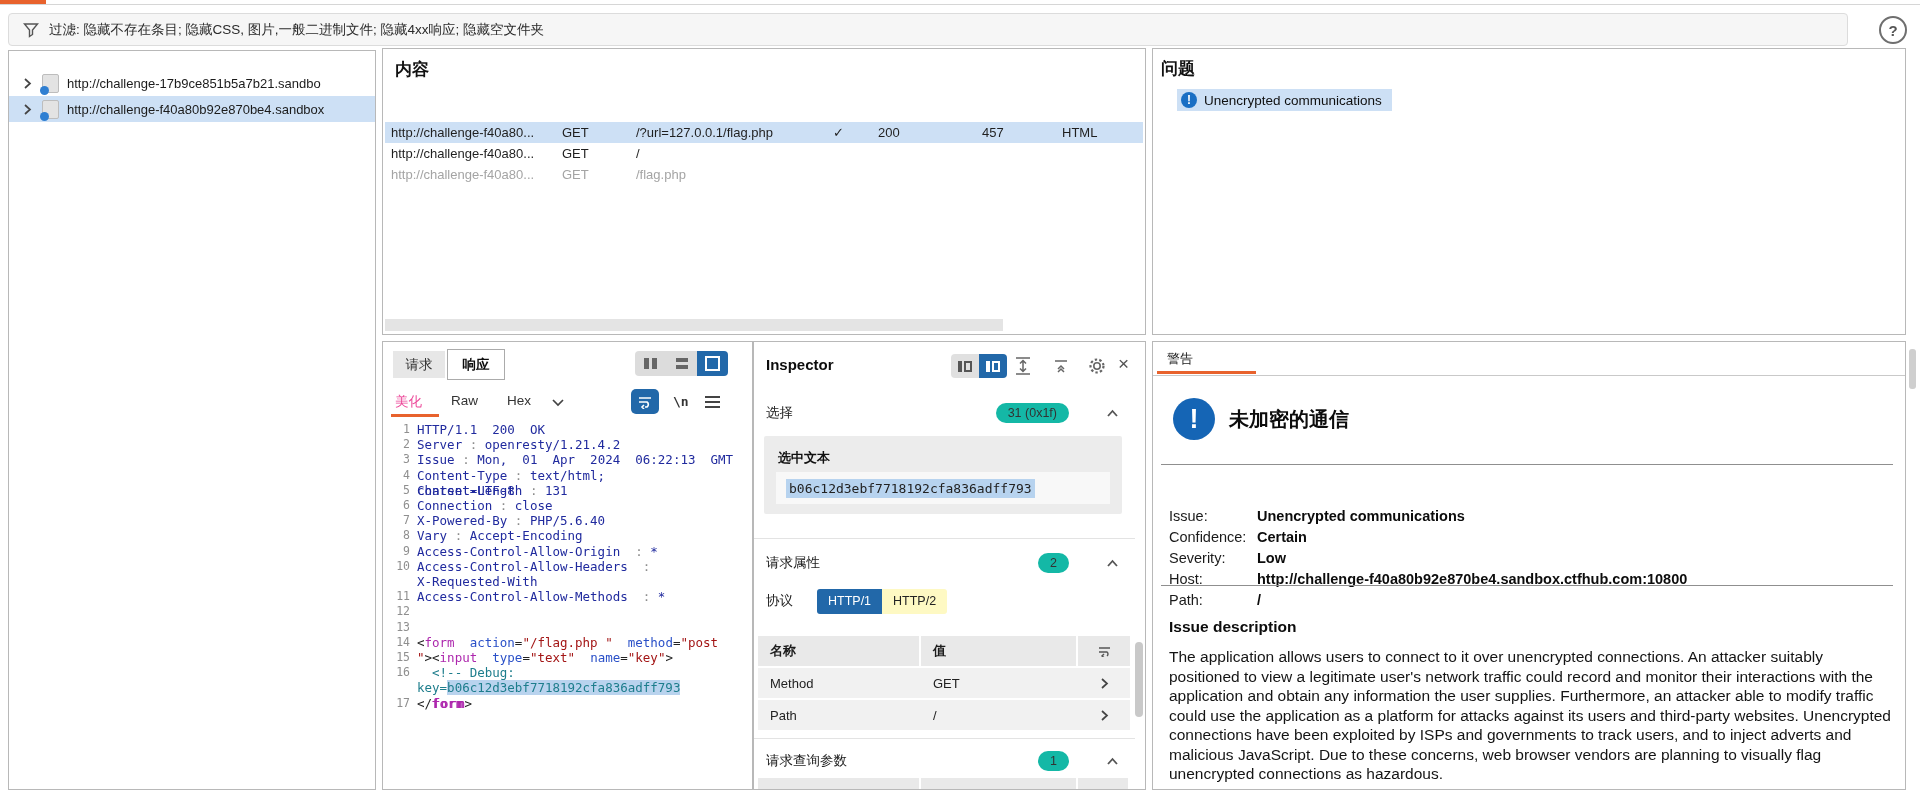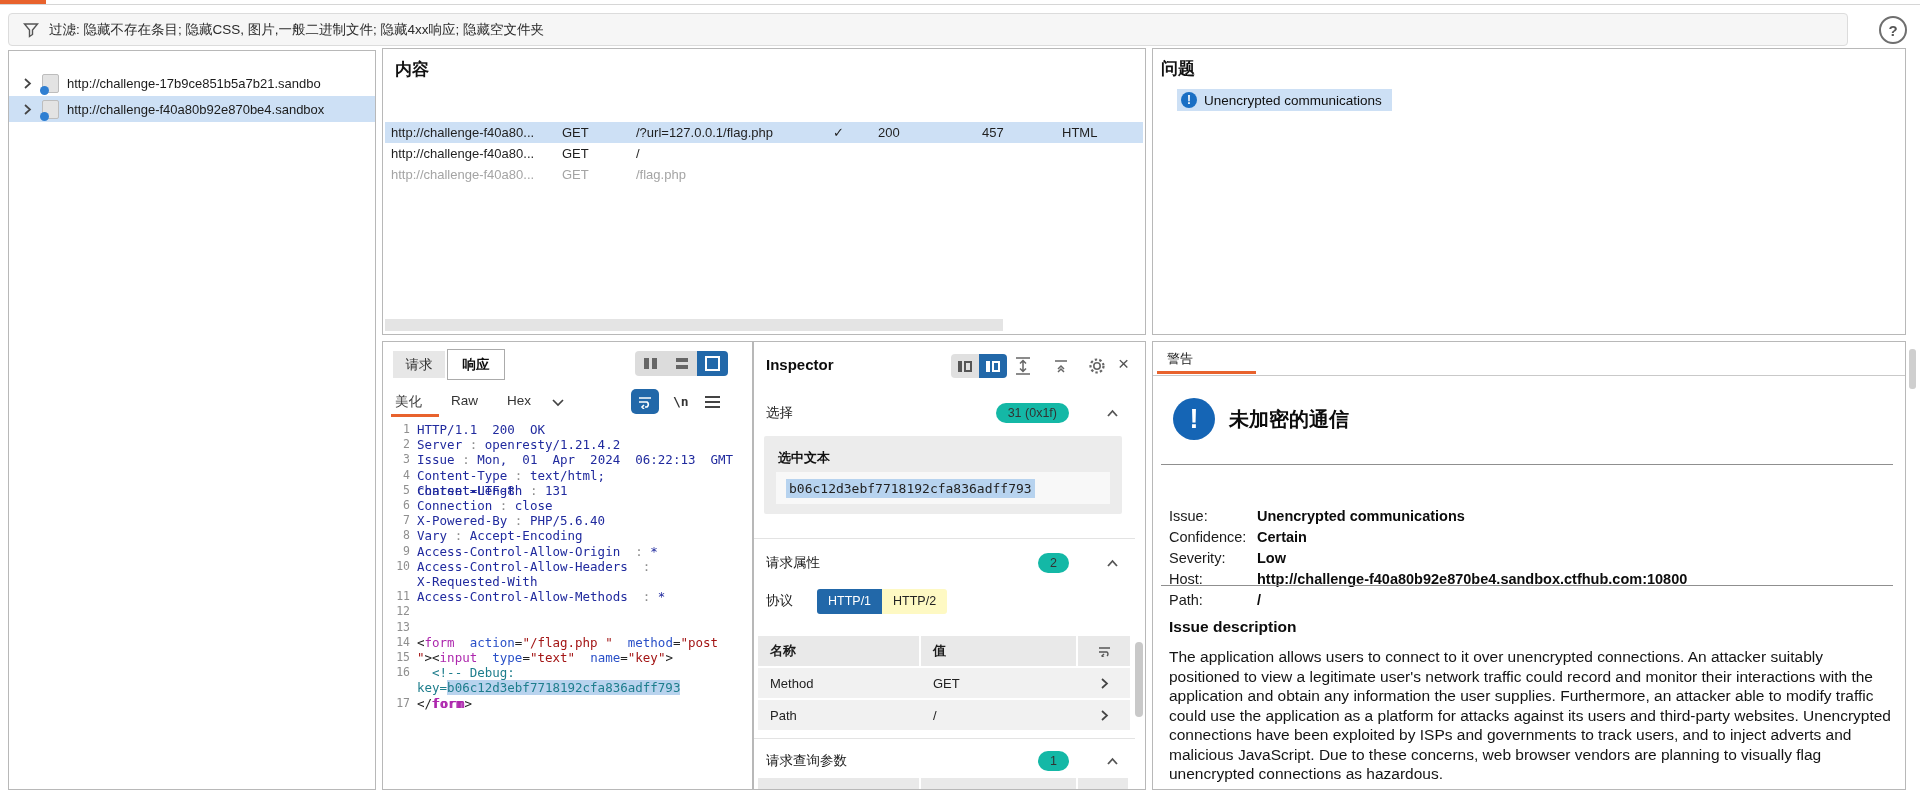--- a/index.html
+++ b/index.html
@@ -59,21 +59,21 @@
   .tab.req{left:10px;top:9px;width:52px;height:27px;background:#e7e7e7;color:#333;}
   .tab.resp{left:64px;top:7px;width:58px;height:31px;background:#fff;border:1px solid #ababab;font-weight:bold;color:#0d0d0d;}
   .laygrp{position:absolute;left:252px;top:9px;display:flex;}
   .laybtn{width:31px;height:25px;display:flex;align-items:center;justify-content:center;background:#dcdcdc;}
   .laybtn.first{border-radius:4px 0 0 4px;}
   .laybtn.blue{background:#2268a9;border-radius:0 4px 4px 0;}
   .ic-cols{display:flex;gap:3px;}.ic-cols i{width:5px;height:11px;background:#666;}
   .ic-rows{display:flex;flex-direction:column;gap:3px;}.ic-rows i{width:12px;height:4px;background:#666;}
   .ic-max{width:11px;height:11px;border:2.5px solid #fff;background:transparent;}
   .vtab{position:absolute;font-size:13.5px;color:#333;}
-  .vtab.active{color:#404040;}
+  .vtab.active{color:#ec4899;}
   .vund{position:absolute;left:8px;top:72px;width:48px;height:3px;background:#e8622d;}
   .wrapbtn{position:absolute;left:248px;top:47px;width:28px;height:25px;background:#2268a9;border-radius:5px;
            display:flex;align-items:center;justify-content:center;}
   .nl{position:absolute;left:290px;top:52px;font-size:13px;font-weight:bold;color:#333;
       font-family:"DejaVu Sans Mono",monospace;}
   .hamb{position:absolute;left:322px;top:54px;display:flex;flex-direction:column;gap:3px;}
   .hamb i{width:15px;height:2px;background:#444;}
   .code{position:absolute;left:1px;top:80px;width:369px;height:368px;background:#fff;
         font-family:"DejaVu Sans Mono",monospace;font-size:12.5px;line-height:15.2px;}
   .cl{display:flex;}

